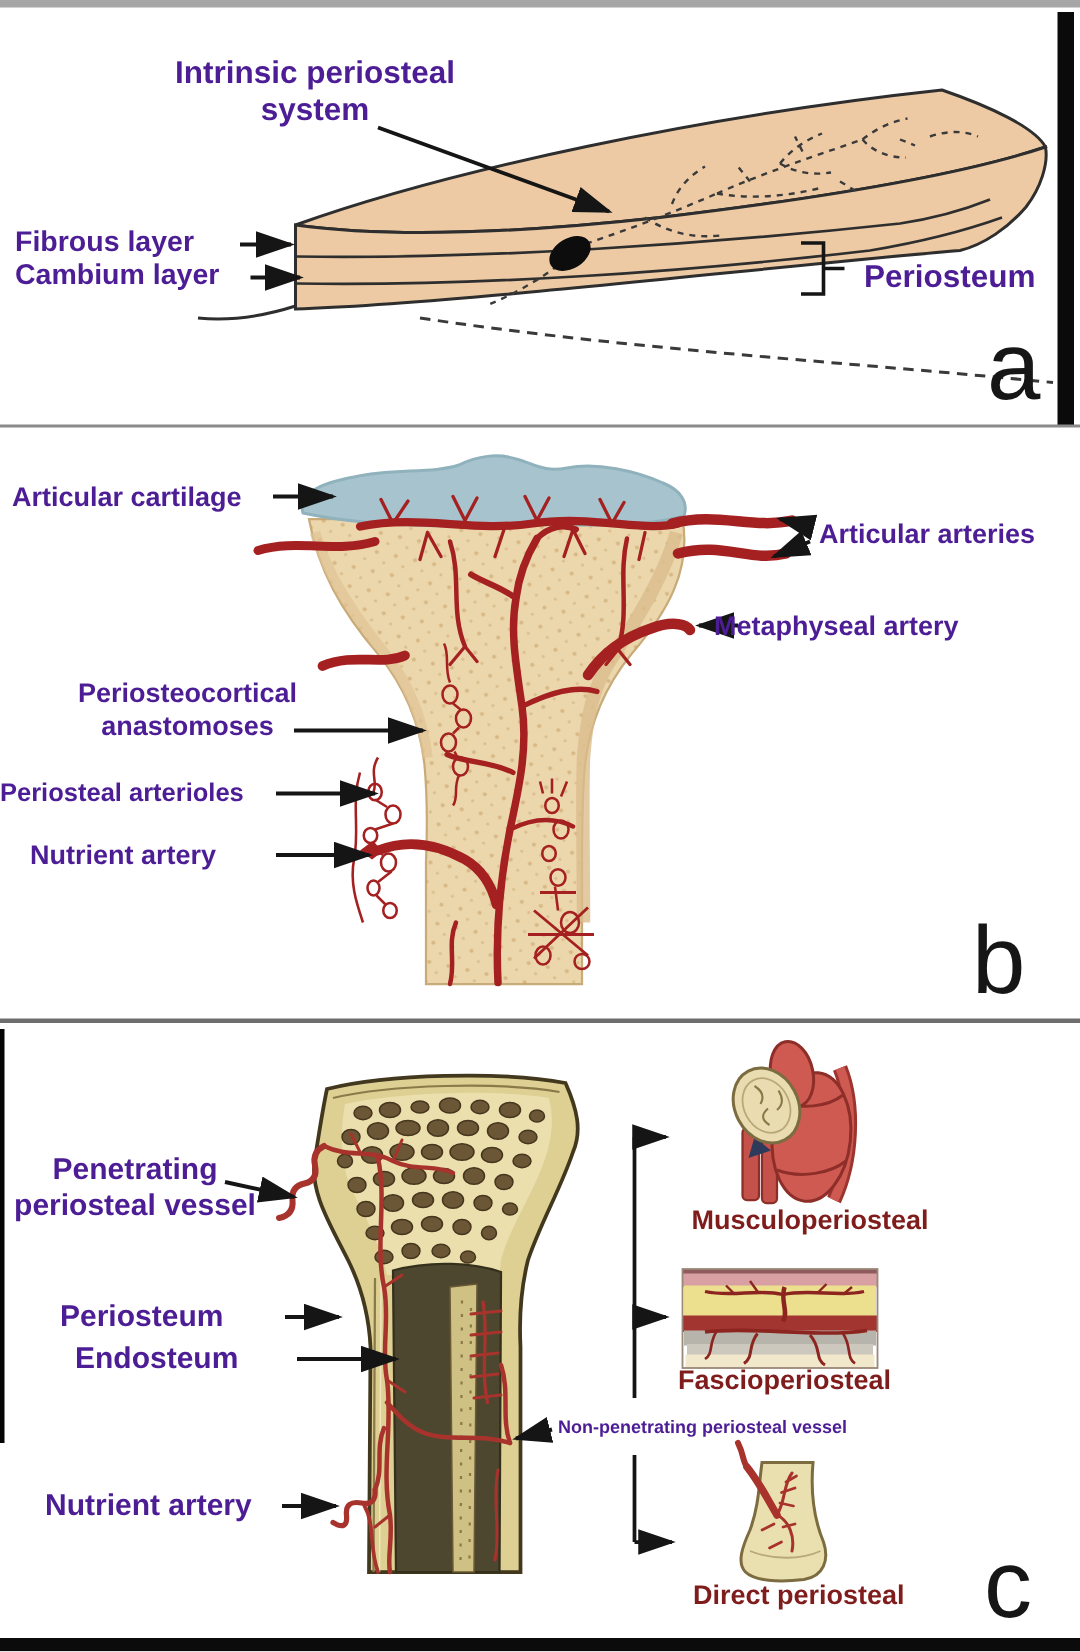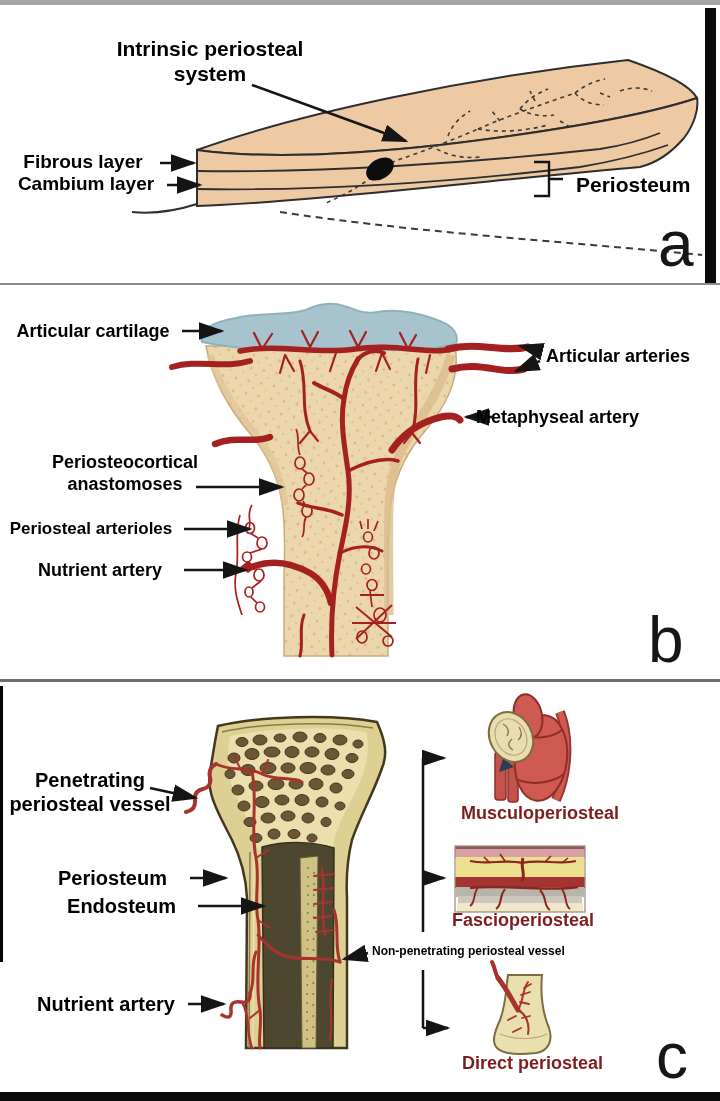--- a/index.html
+++ b/index.html
@@ -4,24 +4,24 @@
 <style>
   html,body{margin:0;padding:0;background:#fff;}
   #page{position:relative;width:720px;height:1101px;background:#ffffff;overflow:hidden;
         font-family:"Liberation Sans",sans-serif;}
   .bar{position:absolute;left:0;width:720px;}
   #topbar{top:0;height:5px;background:#a6a6a6;}
   #div-ab{top:283px;height:2px;background:#8a8a8a;}
   #div-bc{top:679px;height:3px;background:#6d6d6d;}
   #botbar{top:1092px;height:9px;background:#0b0b0b;}
   section{position:absolute;inset:0;}
-  .lbl{position:absolute;font-weight:700;color:#000000;line-height:1.2;white-space:nowrap;}
+  .lbl{position:absolute;font-weight:700;color:#4c1d95;line-height:1.2;white-space:nowrap;}
   .ml{white-space:pre-line;}
   .ctr{text-align:center;}
-  .rgt{text-align:center;}
+  .rgt{text-align:left;}
   .blue{color:#7f1d1d;}
   .letter{position:absolute;font-size:64px;font-weight:400;color:#161616;line-height:1;}
   svg{position:absolute;left:0;}
 </style>
 </head>
 <body>
 
 <div id="page">
 
   <div id="topbar" class="bar"></div>

